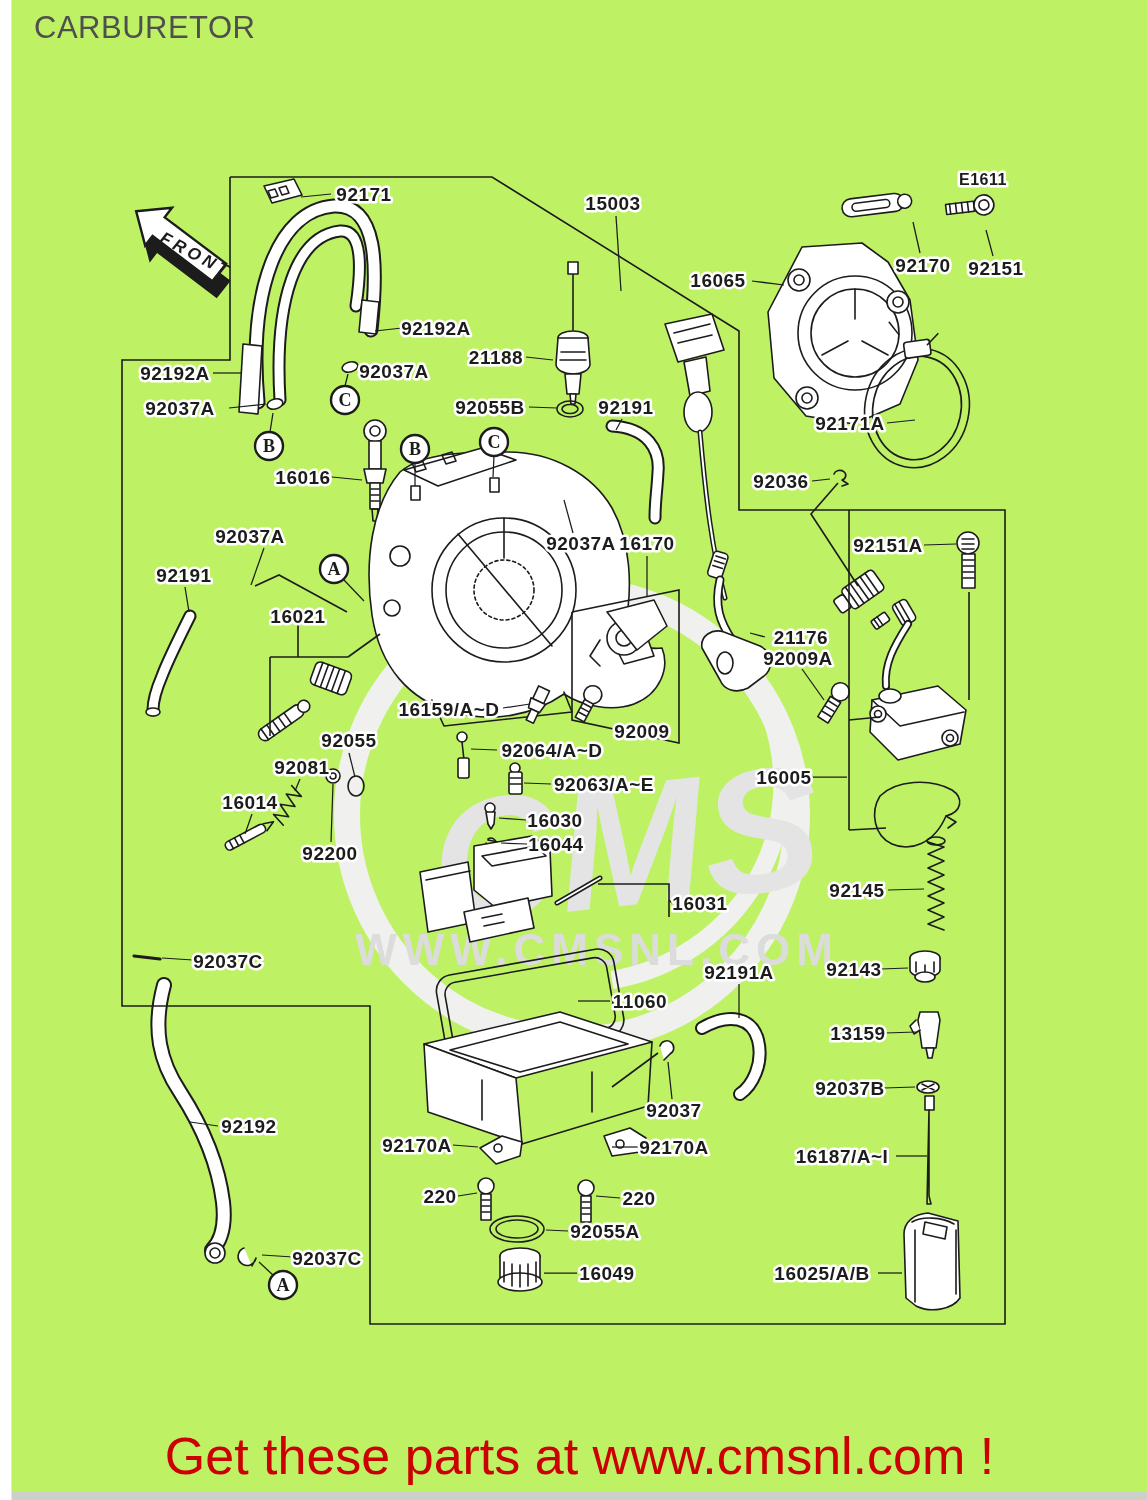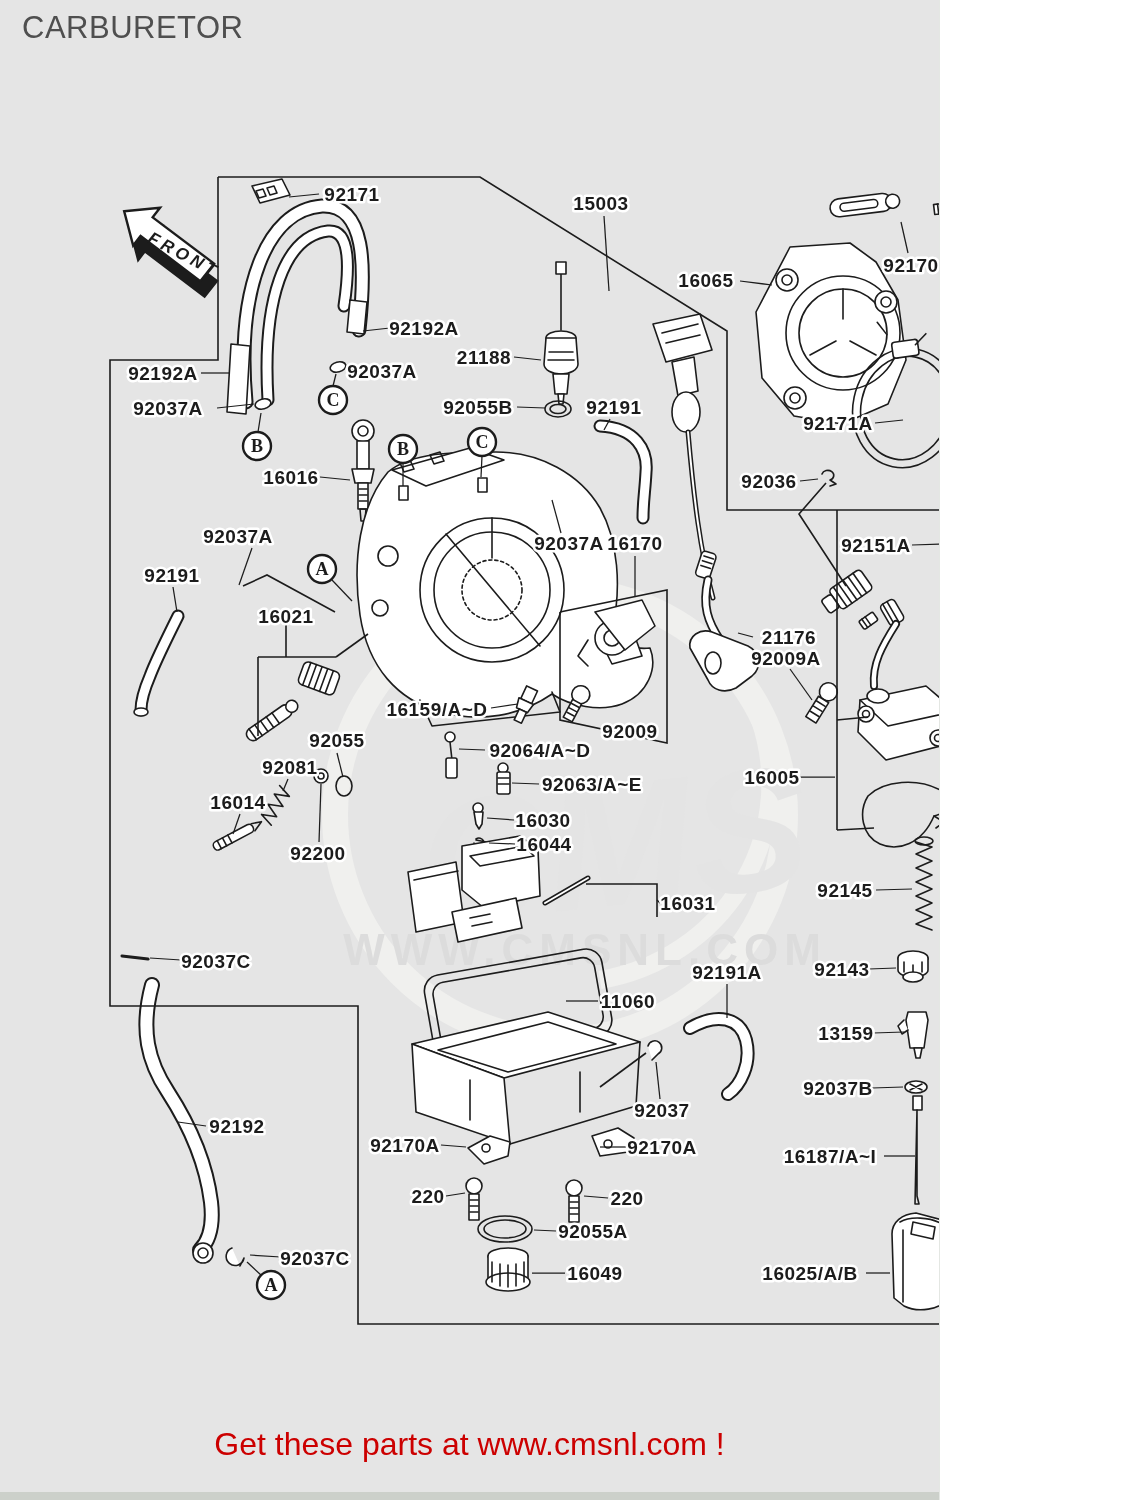--- a/index.html
+++ b/index.html
@@ -1,21 +1,21 @@
 <!DOCTYPE html>
 <html><head>
 <meta charset="utf-8">
 <style>
   html,body{margin:0;padding:0;background:#fff;}
-  .stage{position:relative;width:939px;height:1500px;background:#e5e5e5;overflow:hidden;
-         outline:1px solid #e4e7e3;font-family:"Liberation Sans",sans-serif;}
+  .stage{position:relative;width:1135px;height:1500px;background:#bef264;overflow:hidden;
+         outline:1px solid #e4e7e3;font-family:"Liberation Sans",sans-serif;margin-left:12px;}
   .page-title{position:absolute;left:22px;top:10px;font-size:31px;letter-spacing:.5px;
               color:#4f4f4f;font-weight:400;}
   .footer-banner{position:absolute;left:0;right:0;top:1426px;text-align:center;
-                 font-size:32px;font-weight:400;}
+                 font-size:52px;font-weight:400;}
   .bottom-bar{position:absolute;left:0;right:0;top:1492px;height:8px;background:#ccd0ca;}
   svg{position:absolute;left:0;top:0;}
   .struct{fill:none;stroke:currentColor;stroke-width:1.6px;}
   .leader{fill:none;stroke:currentColor;stroke-width:1.25px;}
   .plabel{font-family:"Liberation Sans",sans-serif;font-size:19px;font-weight:bold;
           letter-spacing:.5px;fill:currentColor;text-anchor:middle;dominant-baseline:central;
           paint-order:stroke;stroke:#fff;stroke-width:5px;stroke-linejoin:round;}
   .plabel.small{font-size:16px;}
   .co-circle{fill:#fff;stroke:currentColor;stroke-width:2.4px;}
   .co-text{font-family:"Liberation Serif",serif;font-size:18px;font-weight:bold;fill:currentColor;

